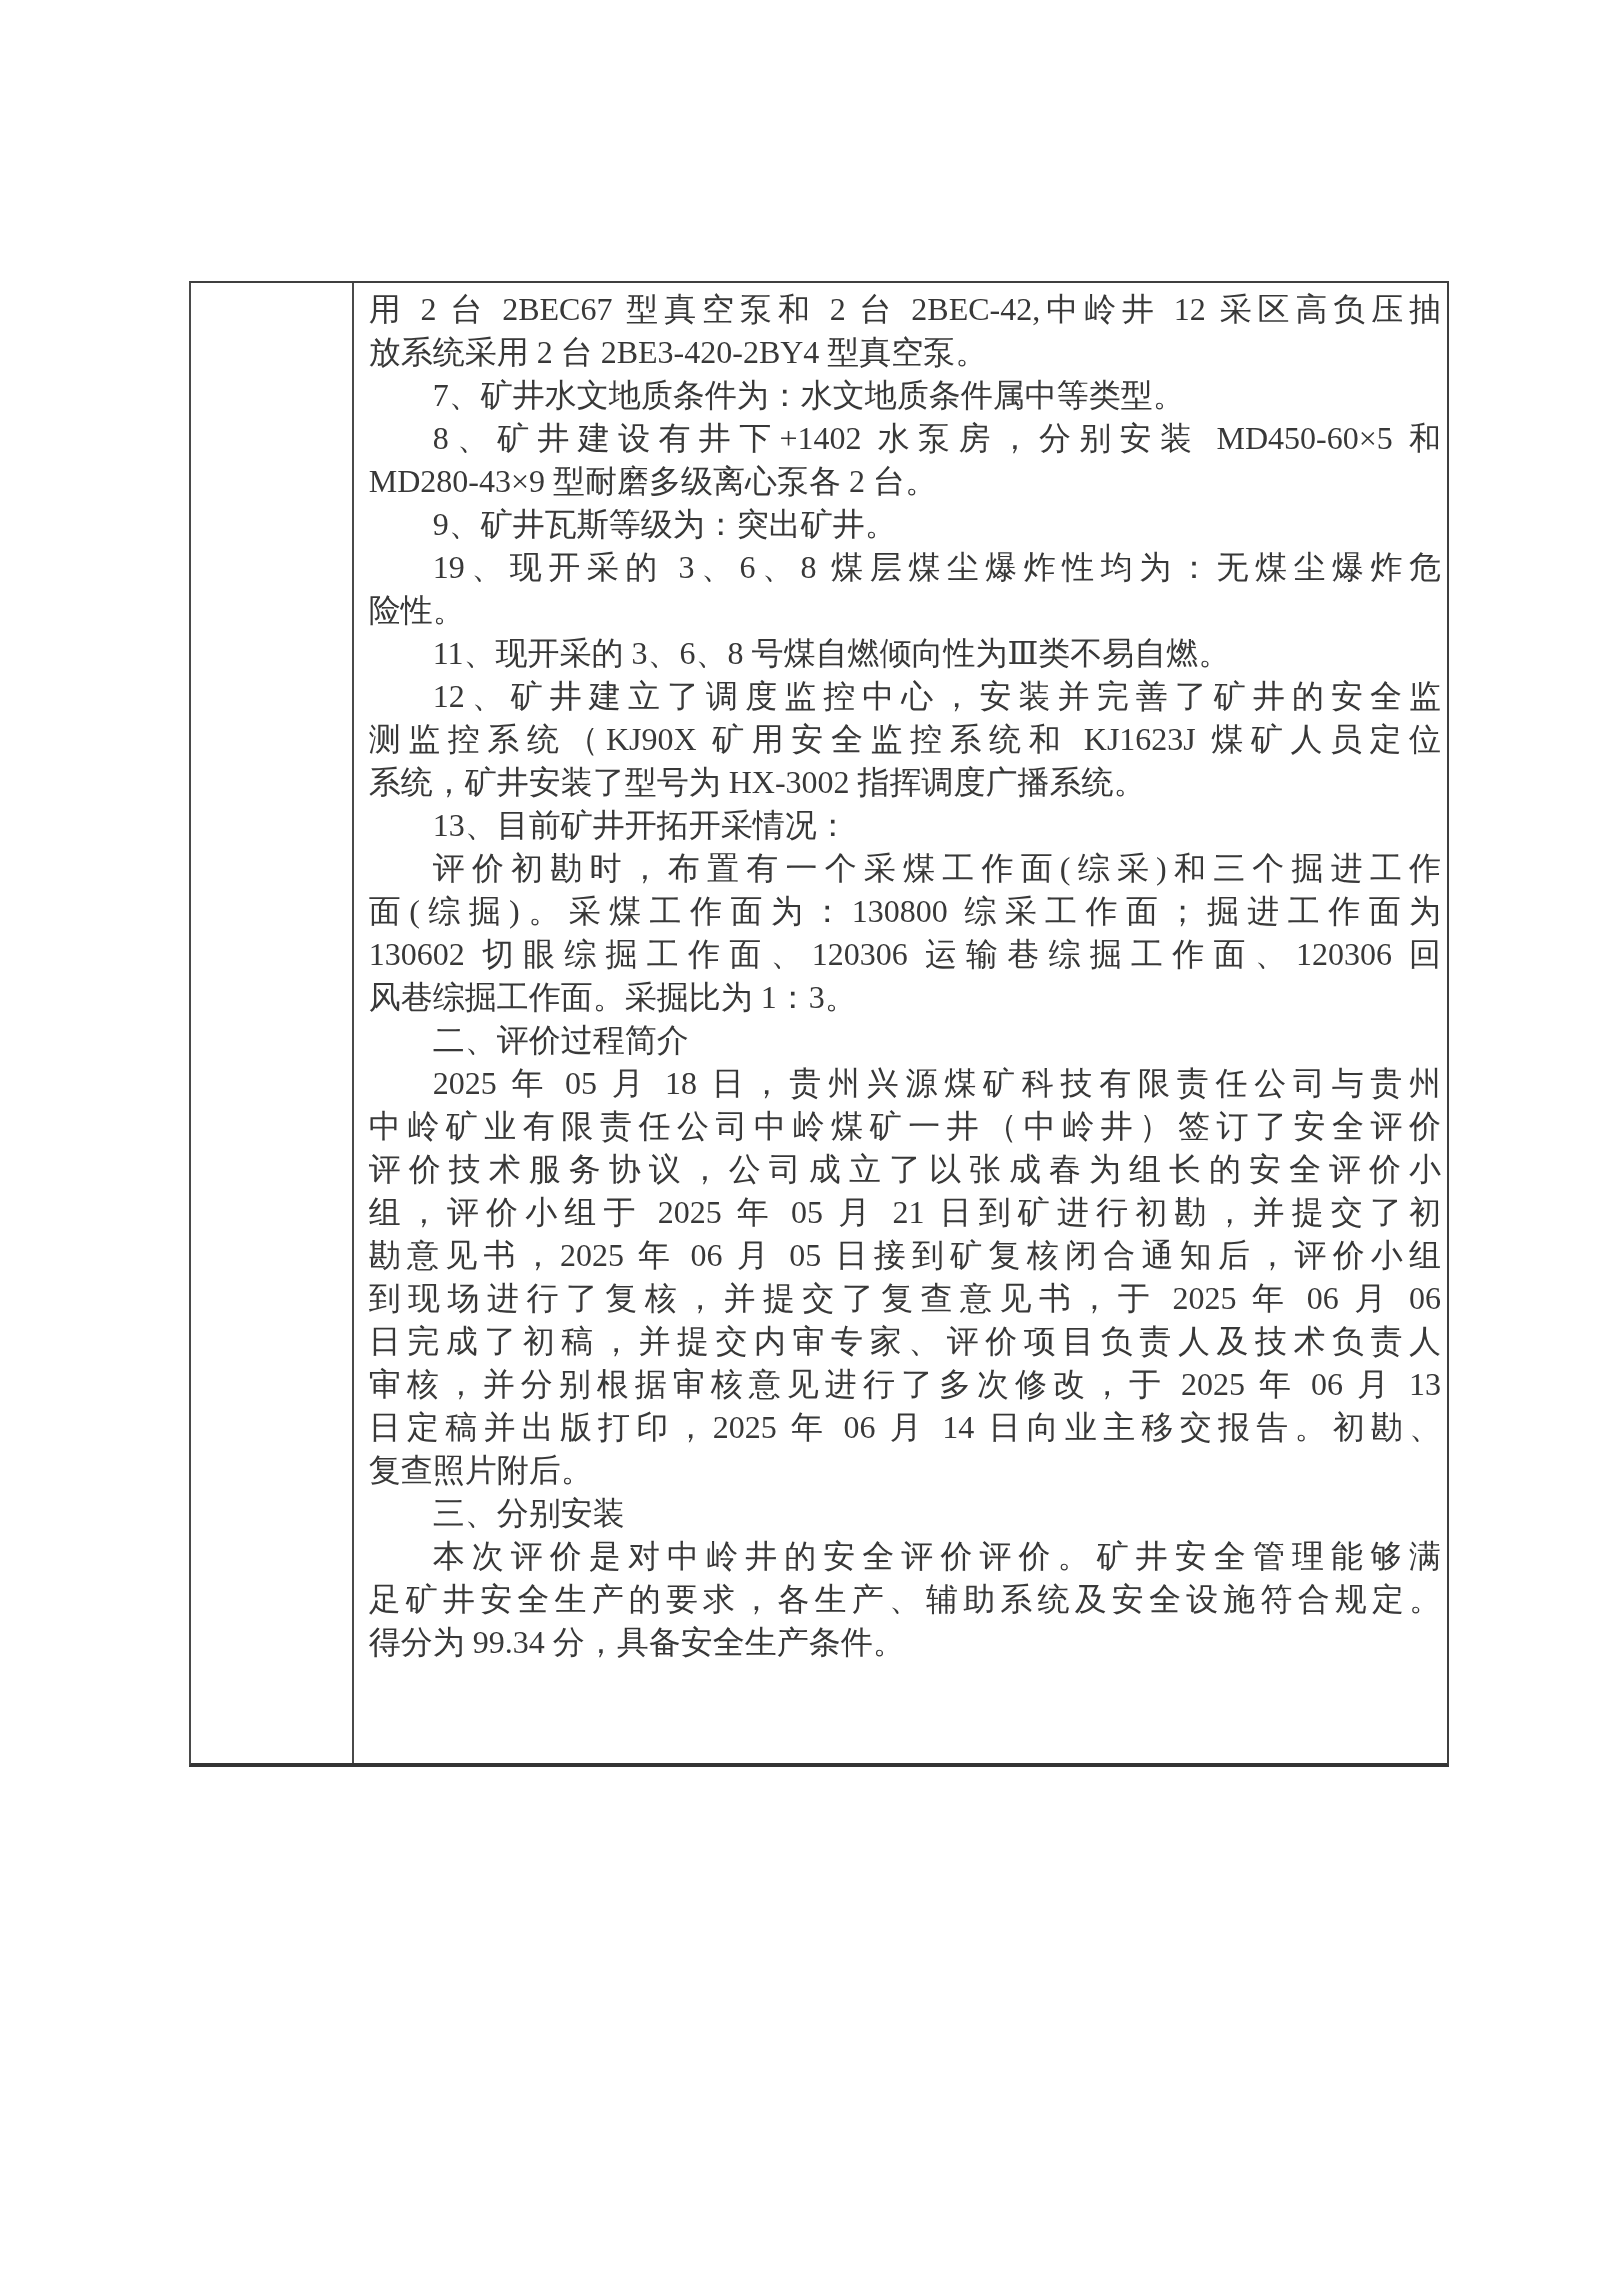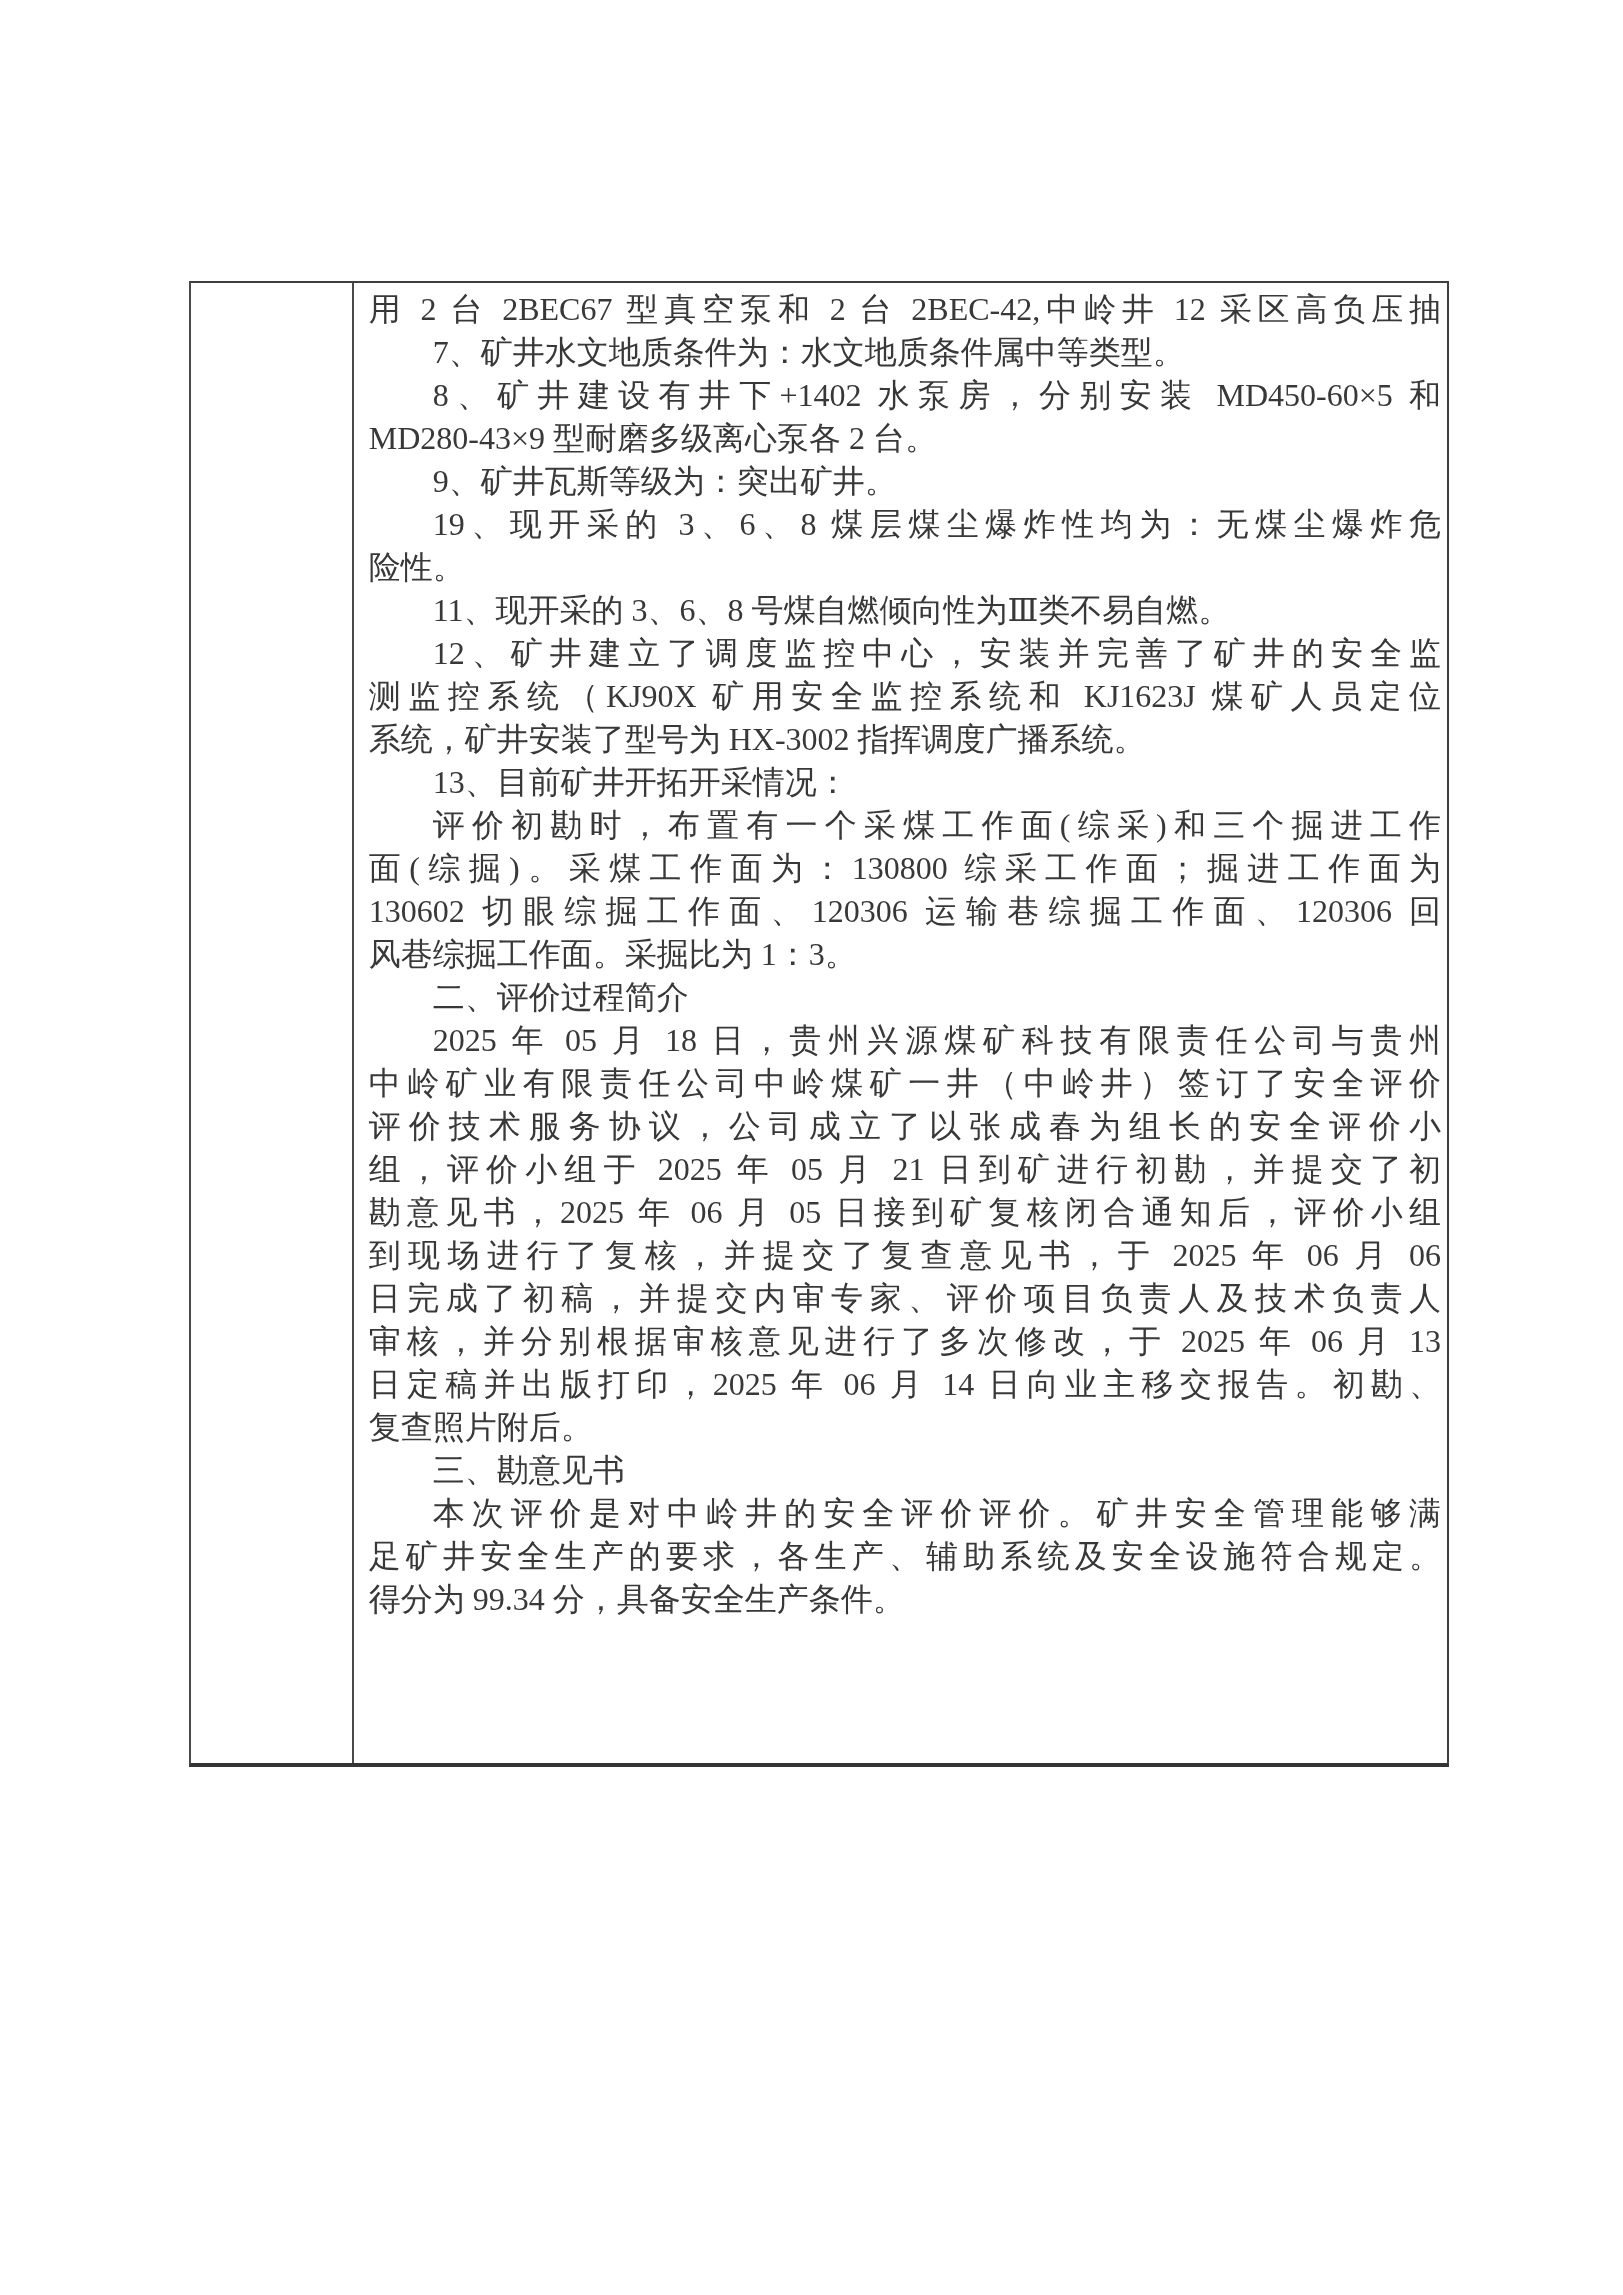--- a/index.html
+++ b/index.html
@@ -54,20 +54,21 @@
   .line.ind  { text-indent: 2em; }
 </style>
 </head>
 <body>
 
 <div class="scan-page">
   <div class="content-table">
     <div class="cell-label"></div>
     <div class="cell-content">
         <div class="line just">用 2 台 2BEC67 型真空泵和 2 台 2BEC-42,中岭井 12 采区高负压抽</div>
+        <div class="line">放系统采用 2 台 2BE3-420-2BY4 型真空泵。</div>
         <div class="line ind">7、矿井水文地质条件为：水文地质条件属中等类型。</div>
         <div class="line just ind">8、矿井建设有井下+1402 水泵房，分别安装 MD450-60×5 和</div>
         <div class="line">MD280-43×9 型耐磨多级离心泵各 2 台。</div>
         <div class="line ind">9、矿井瓦斯等级为：突出矿井。</div>
         <div class="line just ind">19、现开采的 3、6、8 煤层煤尘爆炸性均为：无煤尘爆炸危</div>
         <div class="line">险性。</div>
         <div class="line ind">11、现开采的 3、6、8 号煤自燃倾向性为Ⅲ类不易自燃。</div>
         <div class="line just ind">12、矿井建立了调度监控中心，安装并完善了矿井的安全监</div>
         <div class="line just">测监控系统（KJ90X 矿用安全监控系统和 KJ1623J 煤矿人员定位</div>
         <div class="line">系统，矿井安装了型号为 HX-3002 指挥调度广播系统。</div>
@@ -80,20 +81,20 @@
         <div class="line just ind">2025 年 05 月 18 日，贵州兴源煤矿科技有限责任公司与贵州</div>
         <div class="line just">中岭矿业有限责任公司中岭煤矿一井（中岭井）签订了安全评价</div>
         <div class="line just">评价技术服务协议，公司成立了以张成春为组长的安全评价小</div>
         <div class="line just">组，评价小组于 2025 年 05 月 21 日到矿进行初勘，并提交了初</div>
         <div class="line just">勘意见书，2025 年 06 月 05 日接到矿复核闭合通知后，评价小组</div>
         <div class="line just">到现场进行了复核，并提交了复查意见书，于 2025 年 06 月 06</div>
         <div class="line just">日完成了初稿，并提交内审专家、评价项目负责人及技术负责人</div>
         <div class="line just">审核，并分别根据审核意见进行了多次修改，于 2025 年 06 月 13</div>
         <div class="line just">日定稿并出版打印，2025 年 06 月 14 日向业主移交报告。初勘、</div>
         <div class="line">复查照片附后。</div>
-        <div class="line ind">三、勘意见书</div>
+        <div class="line ind">三、分别安装</div>
         <div class="line just ind">本次评价是对中岭井的安全评价评价。矿井安全管理能够满</div>
         <div class="line just">足矿井安全生产的要求，各生产、辅助系统及安全设施符合规定。</div>
         <div class="line">得分为 99.34 分，具备安全生产条件。</div>
       </div>
   </div>
 </div>
 
 
 </body></html>

